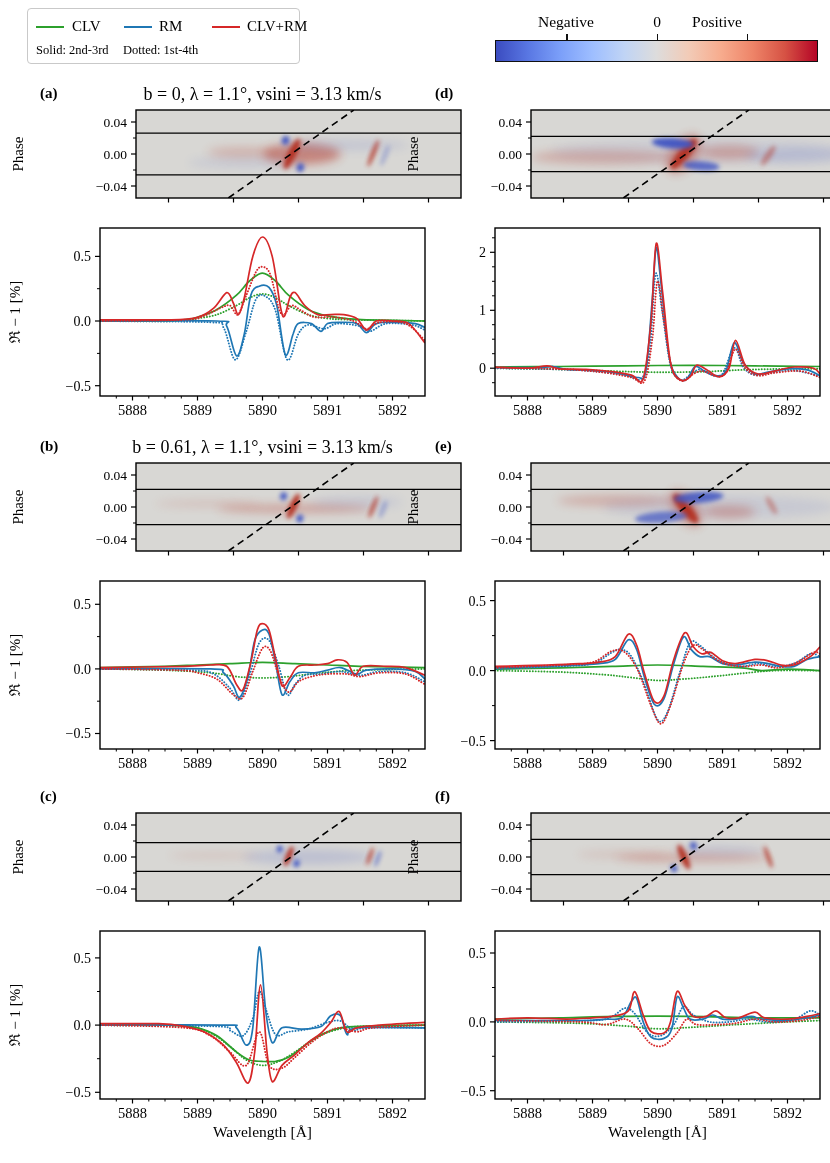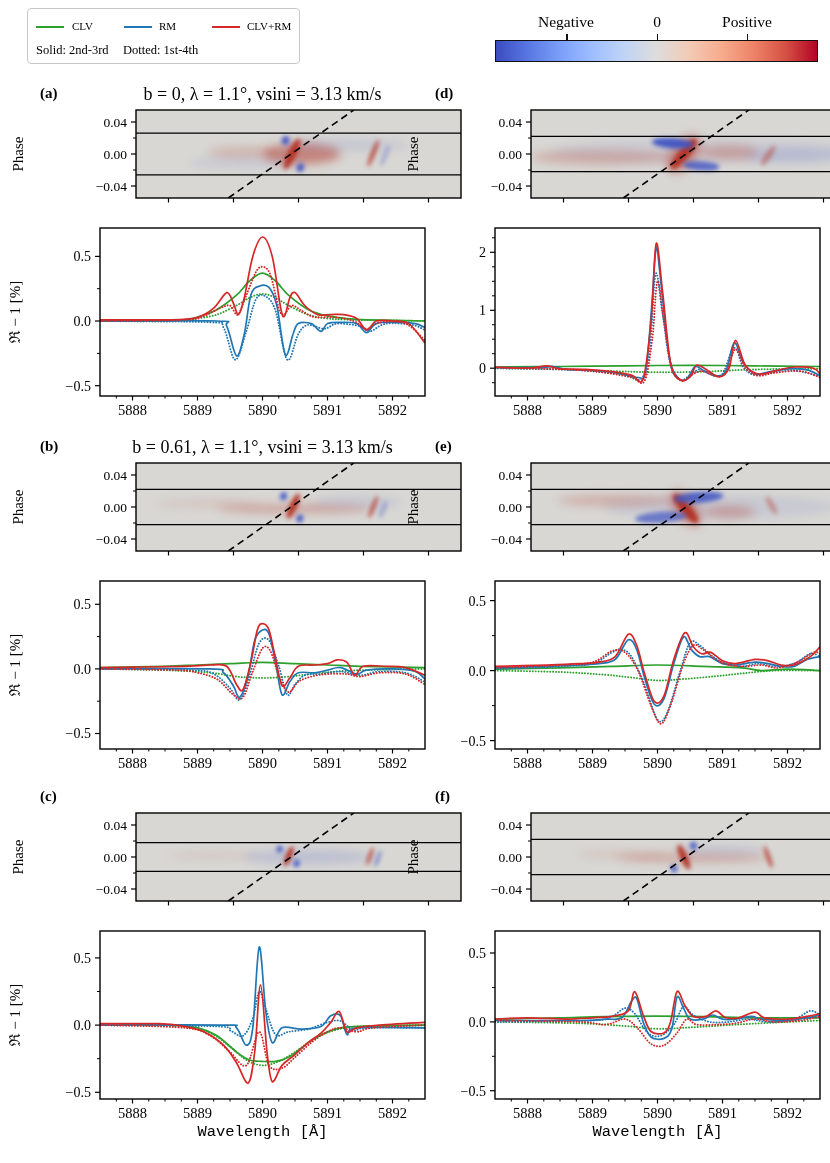--- a/index.html
+++ b/index.html
@@ -3,21 +3,21 @@
 <meta charset="utf-8">
 <style>
   html,body{margin:0;padding:0;background:#fff;}
   body{font-family:"Liberation Serif","DejaVu Serif",serif;color:#000;}
   #fig{position:relative;width:830px;height:1163px;background:#fff;overflow:hidden;}
 
   
   #legend{position:absolute;left:27px;top:8px;width:271px;height:54px;
           border:1px solid #c9c9c9;border-radius:4px;background:#fff;}
   .lg-swatch{position:absolute;top:17px;height:2.4px;width:28px;}
-  .lg-label{position:absolute;top:9px;font-size:11px;line-height:16px;white-space:nowrap;}
+  .lg-label{position:absolute;top:9px;font-size:15px;line-height:16px;white-space:nowrap;}
   .lg-note{position:absolute;top:34px;font-size:12.5px;white-space:nowrap;}
 
   
   #cbar-labels span{position:absolute;top:13px;font-size:15.5px;text-align:center;}
   #cbar{position:absolute;left:495px;top:40px;width:323px;height:22px;
         border:1.8px solid #111;box-sizing:border-box;}
   .cbar-tick{position:absolute;top:34px;width:1.5px;height:6px;background:#111;}
 
   
   .panel{position:absolute;width:430px;height:362px;}
@@ -25,21 +25,21 @@
   .r1{top:84px;} .r2{top:437px;} .r3{top:787px;}
   .panel-label{position:absolute;left:40px;top:1px;font-weight:bold;font-size:15px;}
   .panel-title{position:absolute;left:100px;top:0;width:325px;text-align:center;
                font-size:18px;white-space:nowrap;}
   .hm{position:absolute;left:100px;top:26px;width:325px;height:88px;padding-left:36px;}
   .sp{position:absolute;left:100px;top:144px;width:325px;height:196px;}
   .ylab{position:absolute;width:110px;height:18px;line-height:18px;text-align:center;
         font-size:15px;transform:rotate(-90deg);white-space:nowrap;}
   .ylab-phase{left:-37px;top:61px;}
   .ylab-flux{left:-40px;top:219px;}
-  .xlabel{position:absolute;left:100px;top:336px;width:325px;text-align:center;font-size:15.5px;font-family:Liberation Mono, monospace;}
+  .xlabel{position:absolute;left:100px;top:336px;width:325px;text-align:center;font-size:15.5px;}
   svg{overflow:visible;display:block;}
   text{font-family:"Liberation Serif","DejaVu Serif",serif;fill:#000;}
 </style>
 </head>
 <body>
 
 <div id="fig">
 
   <div id="legend">
     <span class="lg-swatch" style="left: 8px; background: rgb(44, 160, 44);"></span>
@@ -48,21 +48,21 @@
     <span class="lg-label" style="left:131px">RM</span>
     <span class="lg-swatch" style="left: 184px; background: rgb(214, 39, 40);"></span>
     <span class="lg-label" style="left:219px">CLV+RM</span>
     <span class="lg-note" style="left:8px">Solid: 2nd-3rd</span>
     <span class="lg-note" style="left:95px">Dotted: 1st-4th</span>
   </div>
 
   <div id="cbar-labels">
     <span style="left:506px;width:120px">Negative</span>
     <span style="left:627px;width:60px">0</span>
-    <span style="left:687px;width:120px">Positive</span>
+    <span style="left:657px;width:120px">Positive</span>
   </div>
   <div id="cbar-ticks">
       <div class="cbar-tick" style="left: 566.06px;"></div>
       <div class="cbar-tick" style="left: 656.5px;"></div>
       <div class="cbar-tick" style="left: 746.94px;"></div>
     </div>
   <div id="cbar" style="background: linear-gradient(90deg, rgb(59, 76, 192), rgb(89, 119, 227), rgb(123, 159, 249), rgb(158, 190, 255), rgb(192, 212, 245), rgb(221, 220, 220), rgb(242, 203, 183), rgb(247, 172, 142), rgb(238, 132, 104), rgb(214, 82, 68), rgb(180, 4, 38));"></div>
 
   <section class="panel r1 c1">
     <div class="panel-label">(a)</div>

